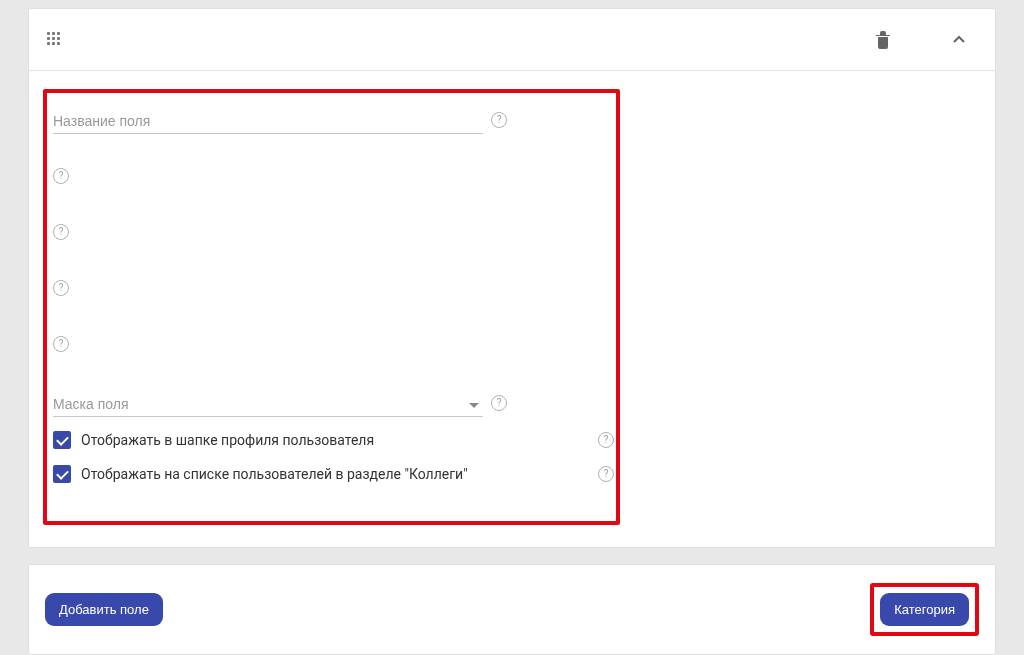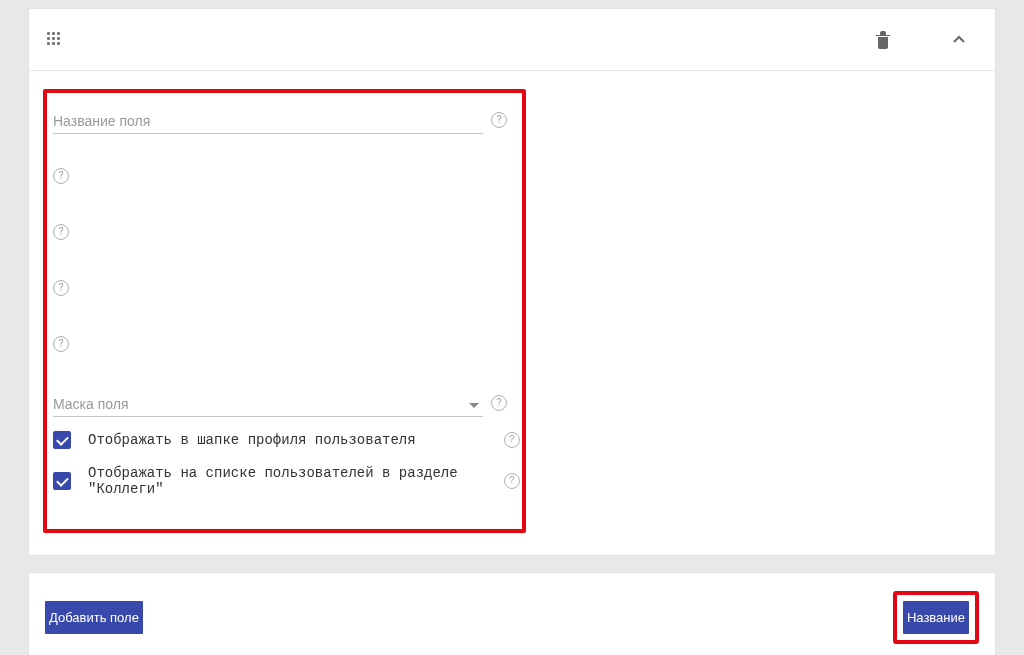--- a/index.html
+++ b/index.html
@@ -35,22 +35,22 @@
   .spacer { flex: 1; }
   .icon-btn {
     background: none; border: none; cursor: pointer;
     width: 36px; height: 36px; display: flex; align-items: center; justify-content: center;
     color: #555;
   }
   .card-body { padding: 18px 14px 22px 14px; position: relative; }
   .highlight-red {
     border: 4px solid #e30613;
     border-radius: 2px;
-    padding: 6px 2px 24px 6px;
-    width: 483px;
+    padding: 6px 2px 30px 6px;
+    width: 577px;
   }
   .form-row {
     display: flex;
     align-items: flex-end;
     gap: 8px;
     padding: 10px 0 6px 0;
   }
   .field-wrap { position: relative; width: 430px; }
   .field-input {
     width: 100%;
@@ -81,23 +81,22 @@
     line-height: 14px;
     text-align: center;
     margin-bottom: 6px;
     cursor: pointer;
     flex-shrink: 0;
   }
   .gap-lg { margin-bottom: 18px; }
   .check-row {
     display: flex;
     align-items: center;
-    gap: 17px;
+    gap: 10px;
     padding: 8px 0;
-    font-family: Liberation Mono, monospace;
   }
   .checkbox {
     width: 18px; height: 18px;
     border: 2px solid #888;
     border-radius: 2px;
     display: flex;
     align-items: center;
     justify-content: center;
     cursor: pointer;
     flex-shrink: 0;
@@ -120,22 +119,22 @@
     border: 1px solid #e0e0e0;
     border-radius: 2px;
     padding: 18px 16px;
     display: flex;
     align-items: center;
   }
   .btn {
     background: #3949ab;
     color: #fff;
     border: none;
-    border-radius: 1px;
-    padding: 9px 4px;
+    border-radius: 9px;
+    padding: 9px 14px;
     font-size: 13px;
     cursor: pointer;
   }
   .save-wrap {
     border: 4px solid #e30613;
     border-radius: 3px;
     padding: 6px;
     display: inline-block;
   }
 </style>
@@ -218,17 +217,17 @@
 
 
       </div>
     </div>
   </div>
 
   <div class="footer-card">
     <button class="btn">Добавить поле</button>
     <div class="spacer"></div>
     <div class="save-wrap">
-      <button class="btn">Название</button>
+      <button class="btn">Категория</button>
     </div>
   </div>
 
 </div>
 
 </body></html>

